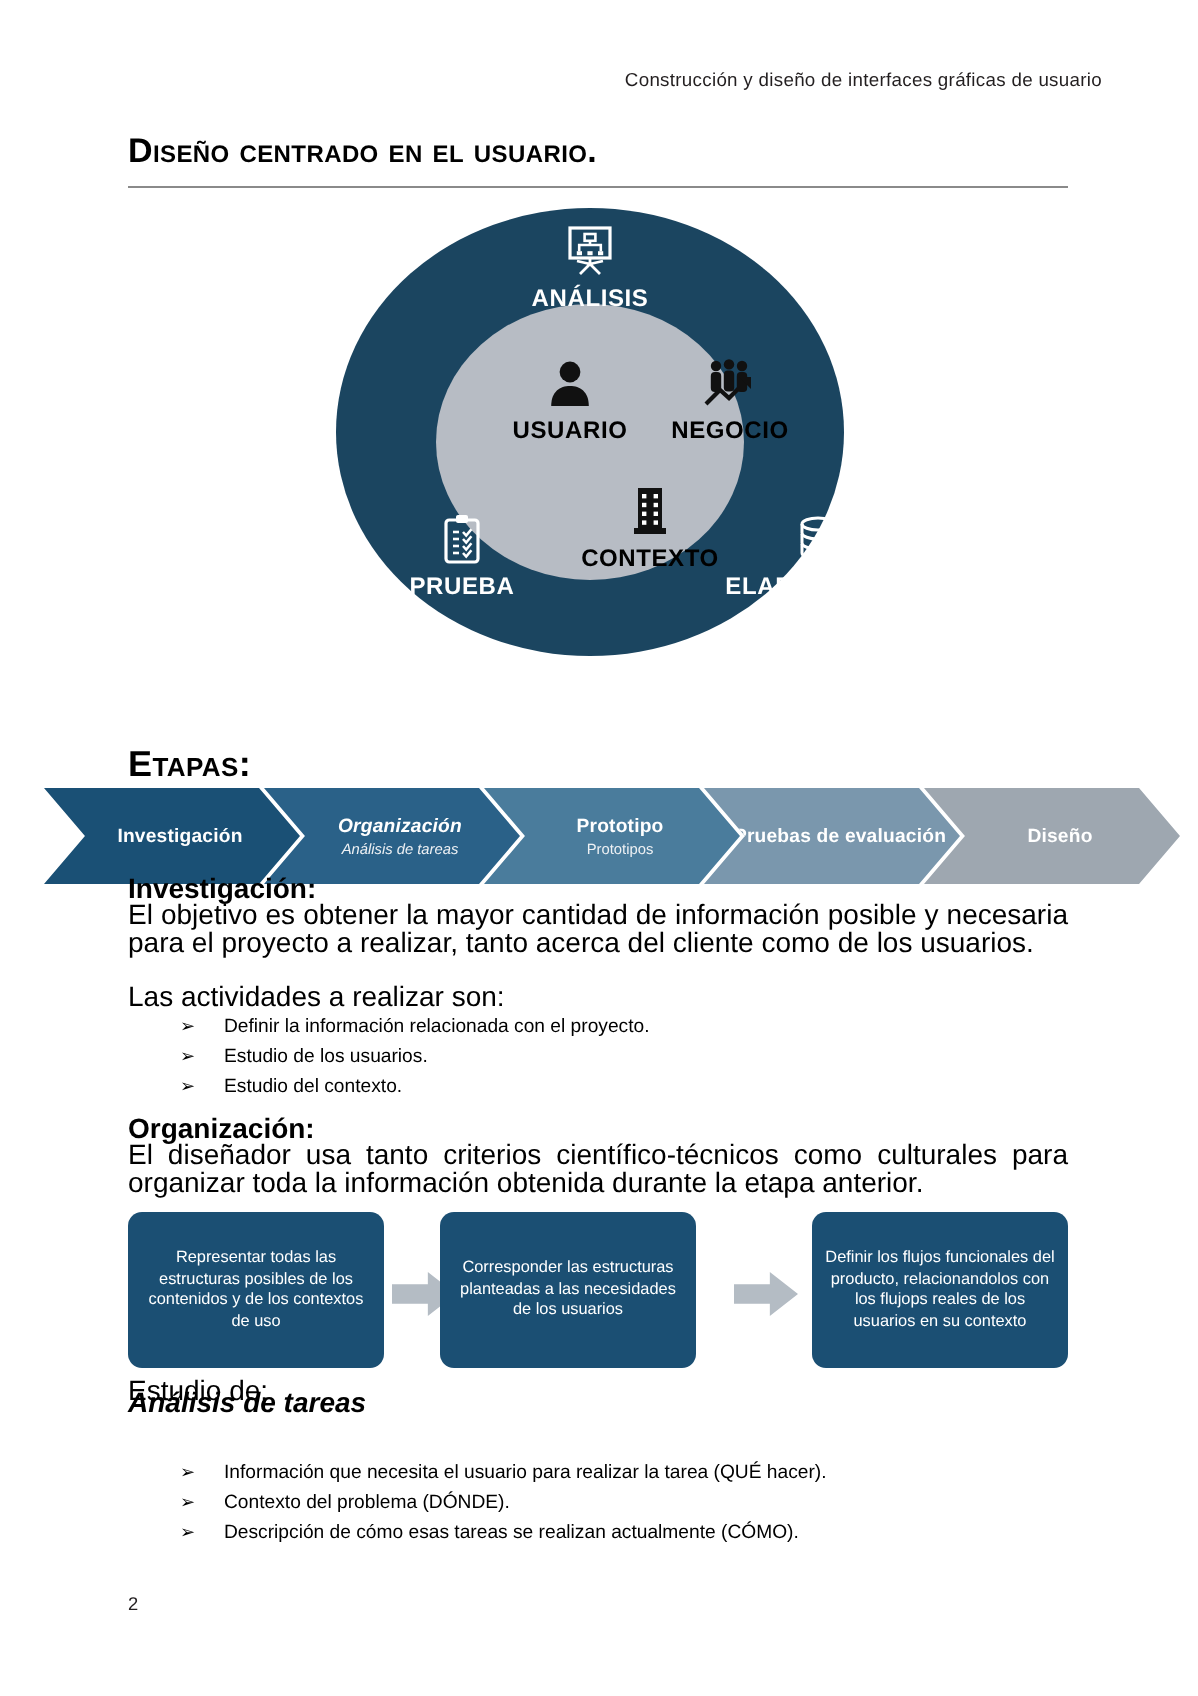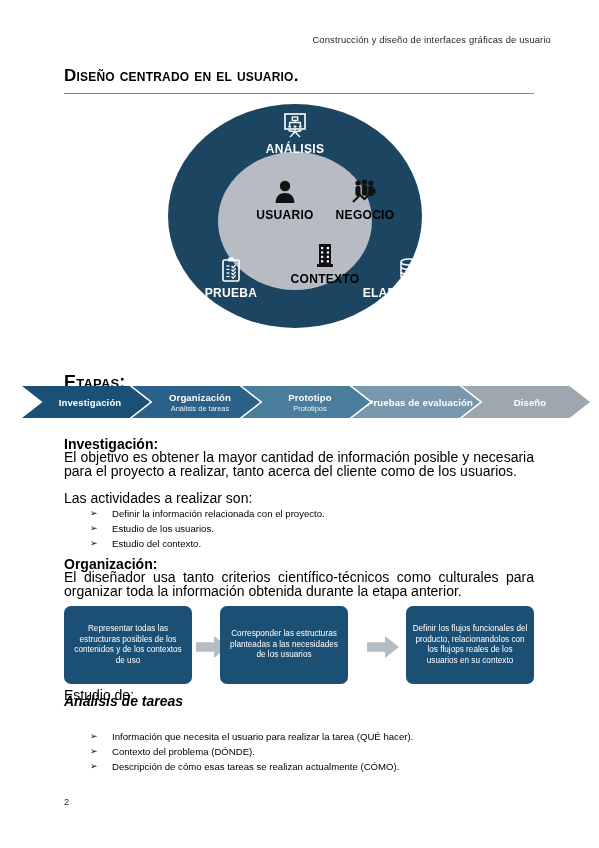--- a/index.html
+++ b/index.html
@@ -120,22 +120,22 @@
   
   .chevrons {
     position: absolute;
     top: 386px;
     left: 22px;
     width: 556px;
     height: 44px;
   }
   .chev {
     position: absolute;
-    top: 0;
-    height: 32px;
+    top: 8px;
+    height: 48px;
     width: 128px;
     display: flex;
     flex-direction: column;
     align-items: center;
     justify-content: center;
     clip-path: polygon(0 0, 84% 0, 100% 50%, 84% 100%, 0 100%, 16% 50%);
     color: #ffffff;
     text-align: center;
     box-sizing: border-box;
     padding: 0 4px 0 12px;
@@ -347,21 +347,21 @@
   </div>
 </div>
 
 <div class="etapas-head">Etapas:</div>
 
 <div class="chevrons">
   <div class="chev" id="chev0" style="background: rgb(26, 80, 117); left: 0px;">
     <div class="c-main">Investigación</div>
 
   </div>
-  <div class="chev" id="chev1" style="background: rgb(42, 97, 136); left: 110px;">
+  <div class="chev" id="chev1" style="background: rgb(42, 97, 136); left: 110px; font-style: italic;">
     <div class="c-main">Organización</div>
     <div class="c-sub">Análisis de tareas</div>
   </div>
   <div class="chev" id="chev2" style="background: rgb(74, 124, 156); left: 220px;">
     <div class="c-main">Prototipo</div>
     <div class="c-sub">Prototipos</div>
   </div>
   <div class="chev" id="chev3" style="background: rgb(122, 151, 173); left: 330px;">
     <div class="c-main">Pruebas de evaluación</div>
 

